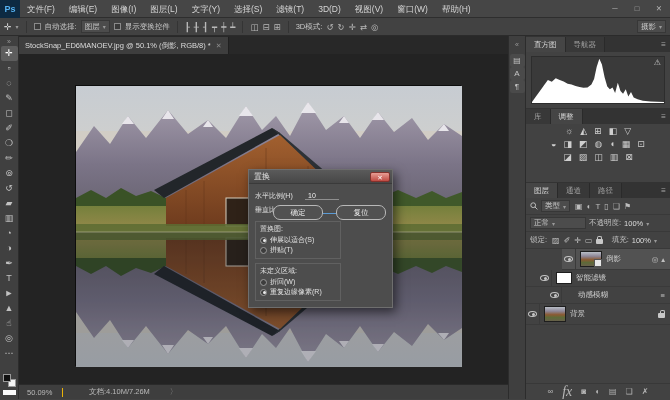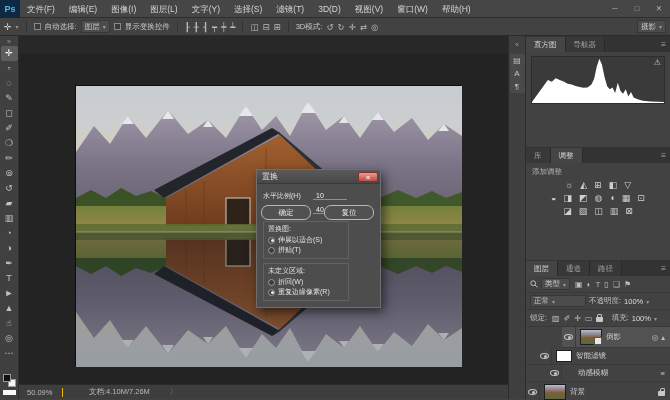--- a/index.html
+++ b/index.html
@@ -50,21 +50,21 @@
   .statusbar{height:15px;background:#3e3e3e;border-top:1px solid #2a2a2a;display:flex;align-items:center;font-size:7.5px;color:#b9b9b9;}
   .zoom-val{padding:0 8px;min-width:44px;border-right:1px solid #eab308;}
   .doc-info{margin-left:26px;}
   .status-arrow{margin-left:20px;color:#8f8f8f;}
 
   .strip{width:17px;background:#3f3f3f;border-left:1px solid #2c2c2c;display:flex;flex-direction:column;align-items:center;padding-top:2px;gap:3px;}
   .strip-btn{width:15px;height:13px;line-height:13px;text-align:center;font-size:8px;color:#c5c5c5;background:#4a4a4a;border-radius:2px;}
   .strip-expand{background:none;font-size:7px;color:#9a9a9a;}
 
   
-  .panels{width:145px;background:#424242;border-left:1px solid #2c2c2c;display:flex;flex-direction:column;gap:39px;}
+  .panels{width:145px;background:#424242;border-left:1px solid #2c2c2c;display:flex;flex-direction:column;}
   .panel-tabs{display:flex;align-items:flex-end;height:16px;background:#333333;}
   .ptab{padding:0 8px;height:15px;line-height:15px;font-size:7.5px;color:#a5a5a5;background:#383838;border-right:1px solid #2a2a2a;}
   .ptab.active{background:#454545;color:#ddd;}
   .panel-menu{margin-left:auto;color:#aaa;font-size:8px;padding-right:4px;line-height:15px;}
 
   .hist-body{height:56px;padding:4px 5px;}
   .hist-box{position:relative;height:48px;background:#3a3a3a;border:1px solid #2d2d2d;}
   .hist-warn{position:absolute;top:1px;right:3px;color:#c8c8c8;font-size:8px;line-height:9px;}
 
   .adj-body{height:58px;padding:2px 4px;}
@@ -93,21 +93,21 @@
   .thumb.badged::after{content:"";position:absolute;right:-1px;bottom:-1px;width:6px;height:6px;background:#e8e8e8;border:1px solid #555;}
   .thumb-white{width:16px;height:12px;margin:0 4px;background:#fff;border:1px solid #1e1e1e;}
   .row-right{margin-left:auto;display:flex;align-items:center;gap:3px;padding-right:5px;color:#c0c0c0;}
   .lockicon{position:relative;width:7px;height:5px;background:#c8c8c8;border-radius:1px;margin-top:3px;}
   .lockicon::before{content:"";position:absolute;top:-3px;left:1.5px;width:3px;height:3px;border:1px solid #c8c8c8;border-bottom:none;border-radius:2px 2px 0 0;}
   .layers-bottom{height:16px;border-top:1px solid #383838;display:flex;align-items:center;justify-content:center;gap:9px;margin-top:auto;}
   .lb-ic{font-size:8px;color:#b8b8b8;}
   .fx{font-style:italic;font-family:"Liberation Serif","DejaVu Serif",serif;font-size:14px;text-align:center;}
 
   
-  .dialog{position:absolute;left:256px;top:169px;width:125px;background:#4d4d4d;border:1px solid #6e6e6e;box-shadow:3px 4px 10px rgba(0,0,0,.55);z-index:10;}
+  .dialog{position:absolute;left:248px;top:169px;width:145px;background:#4d4d4d;border:1px solid #6e6e6e;box-shadow:3px 4px 10px rgba(0,0,0,.55);z-index:10;}
   .dlg-title{height:14px;background:linear-gradient(#5a5a5a,#474747);display:flex;align-items:center;padding-left:5px;font-size:8px;color:#e2e2e2;border-bottom:1px solid #3a3a3a;}
   .dlg-close{margin-left:auto;width:20px;height:10px;margin-right:2px;background:linear-gradient(#e89d94,#bf4a42);border:1px solid #84312c;border-radius:2px;color:#fff;font-size:6.5px;line-height:9px;text-align:center;}
   .dlg-body{position:relative;padding:5px 6px 6px;font-size:7px;color:#e0e0e0;}
   .fld{display:flex;align-items:center;height:14px;}
   .fld-label{width:50px;white-space:nowrap;}
   .fld-value{width:34px;border-bottom:1px solid #8f8f8f;padding-left:3px;color:#f0f0f0;}
   .fld-value.focused{border-bottom:1px solid #5b9bd5;}
   .grp{border:1px solid #616161;margin-top:4px;padding:2px 4px 3px;width:86px;}
   .grp-title{margin-bottom:1px;color:#e0e0e0;}
   .radio-row{display:flex;align-items:center;gap:3px;height:10px;}
@@ -214,20 +214,24 @@
         </div>
       <div class="swatch-wrap">
         <div class="fg-swatch"></div>
         <div class="bg-swatch"></div>
       </div>
       <div class="fg-chip"></div>
     </div>
 
     <div class="center-col">
       <div class="tabbar">
+        <div class="tab active">
+          <span>StockSnap_ED6MANOEV.jpg @ 50.1% (倒影, RGB/8) *</span>
+          <span class="tab-close">✕</span>
+        </div>
       </div>
 
       <div class="canvas">
         <div class="image-frame">
           <svg width="386" height="281" viewBox="0 0 386 281">
             <defs>
               <linearGradient id="sky" x1="0" y1="0" x2="0" y2="1">
                 <stop offset="0" stop-color="#c7ccd2"></stop>
                   <stop offset="0.7" stop-color="#d5d2ca"></stop>
                   <stop offset="1" stop-color="#ddd3c2"></stop>
@@ -318,21 +322,20 @@
         </div>
       </div>
 
       <div>
         <div class="panel-tabs">
           <span class="ptab">库</span>
           <span class="ptab active">调整</span>
           <span class="panel-menu">≡</span>
         </div>
         <div class="adj-body">
-          <div class="adj-label">添加调整</div>
           <div id="adj-rows">
               <div class="adj-row">
                 <span class="adj-icon">☼</span>
                 <span class="adj-icon">◭</span>
                 <span class="adj-icon">⊞</span>
                 <span class="adj-icon">◧</span>
                 <span class="adj-icon">▽</span>
               </div>
               <div class="adj-row">
                 <span class="adj-icon">◒</span>

